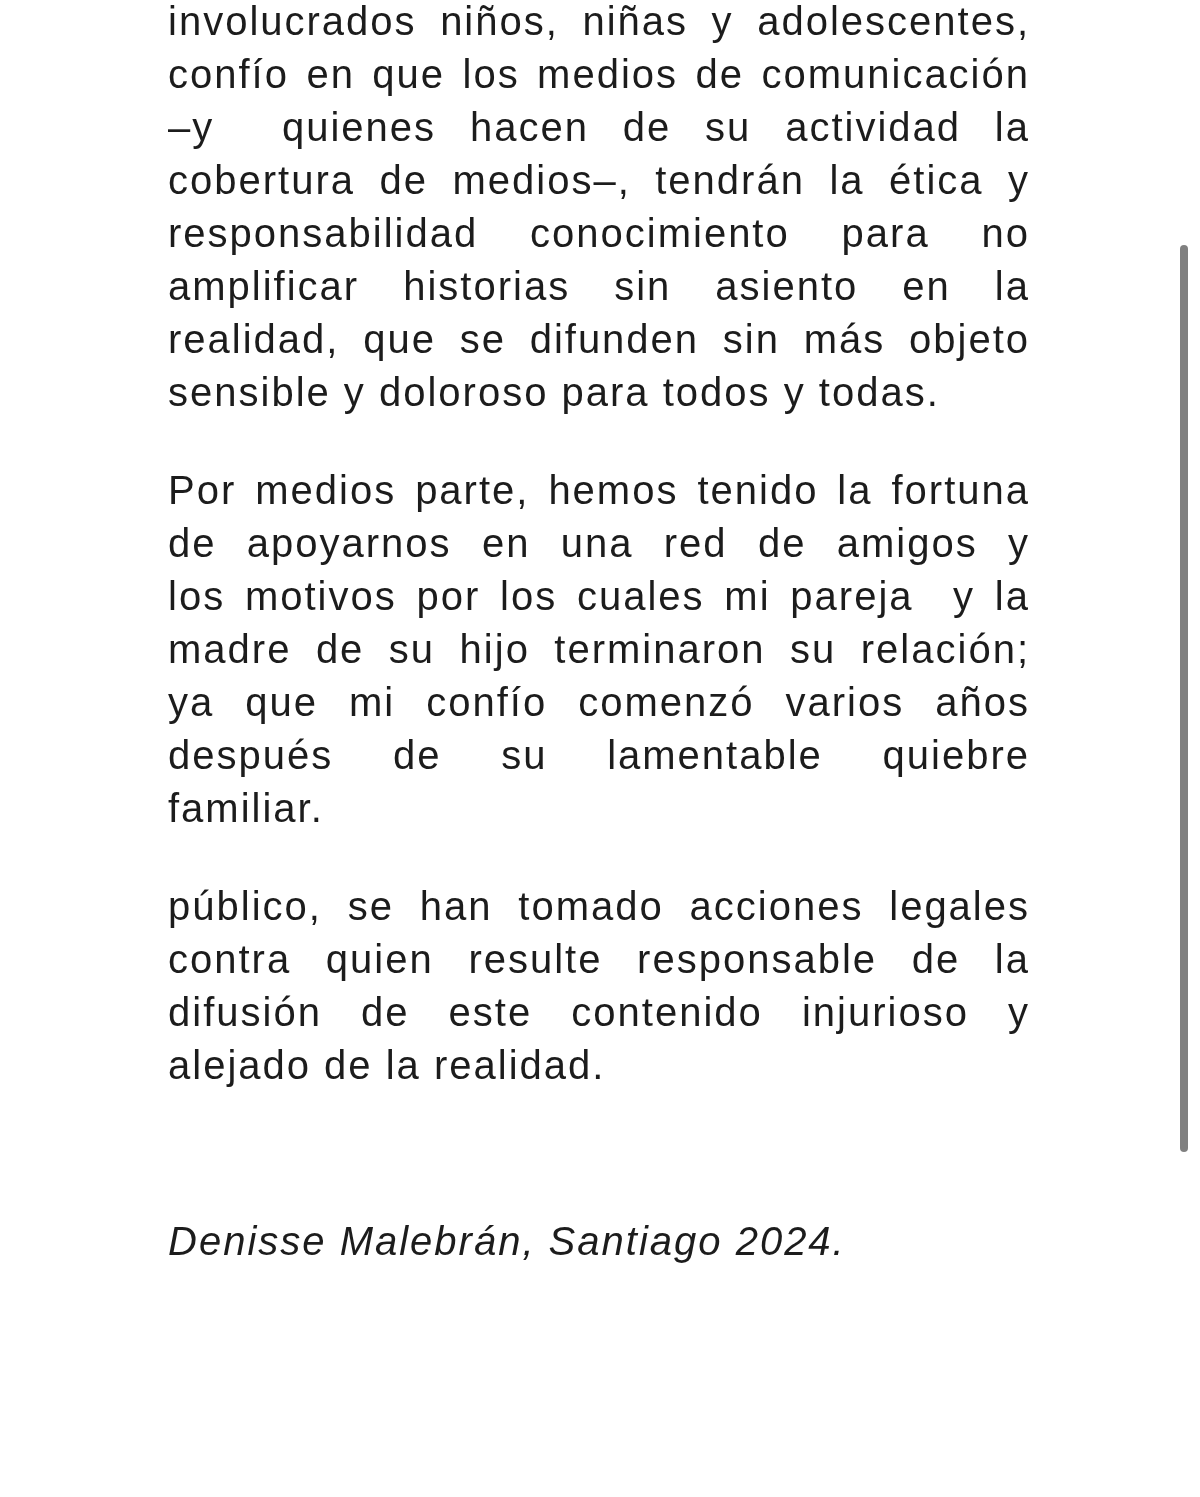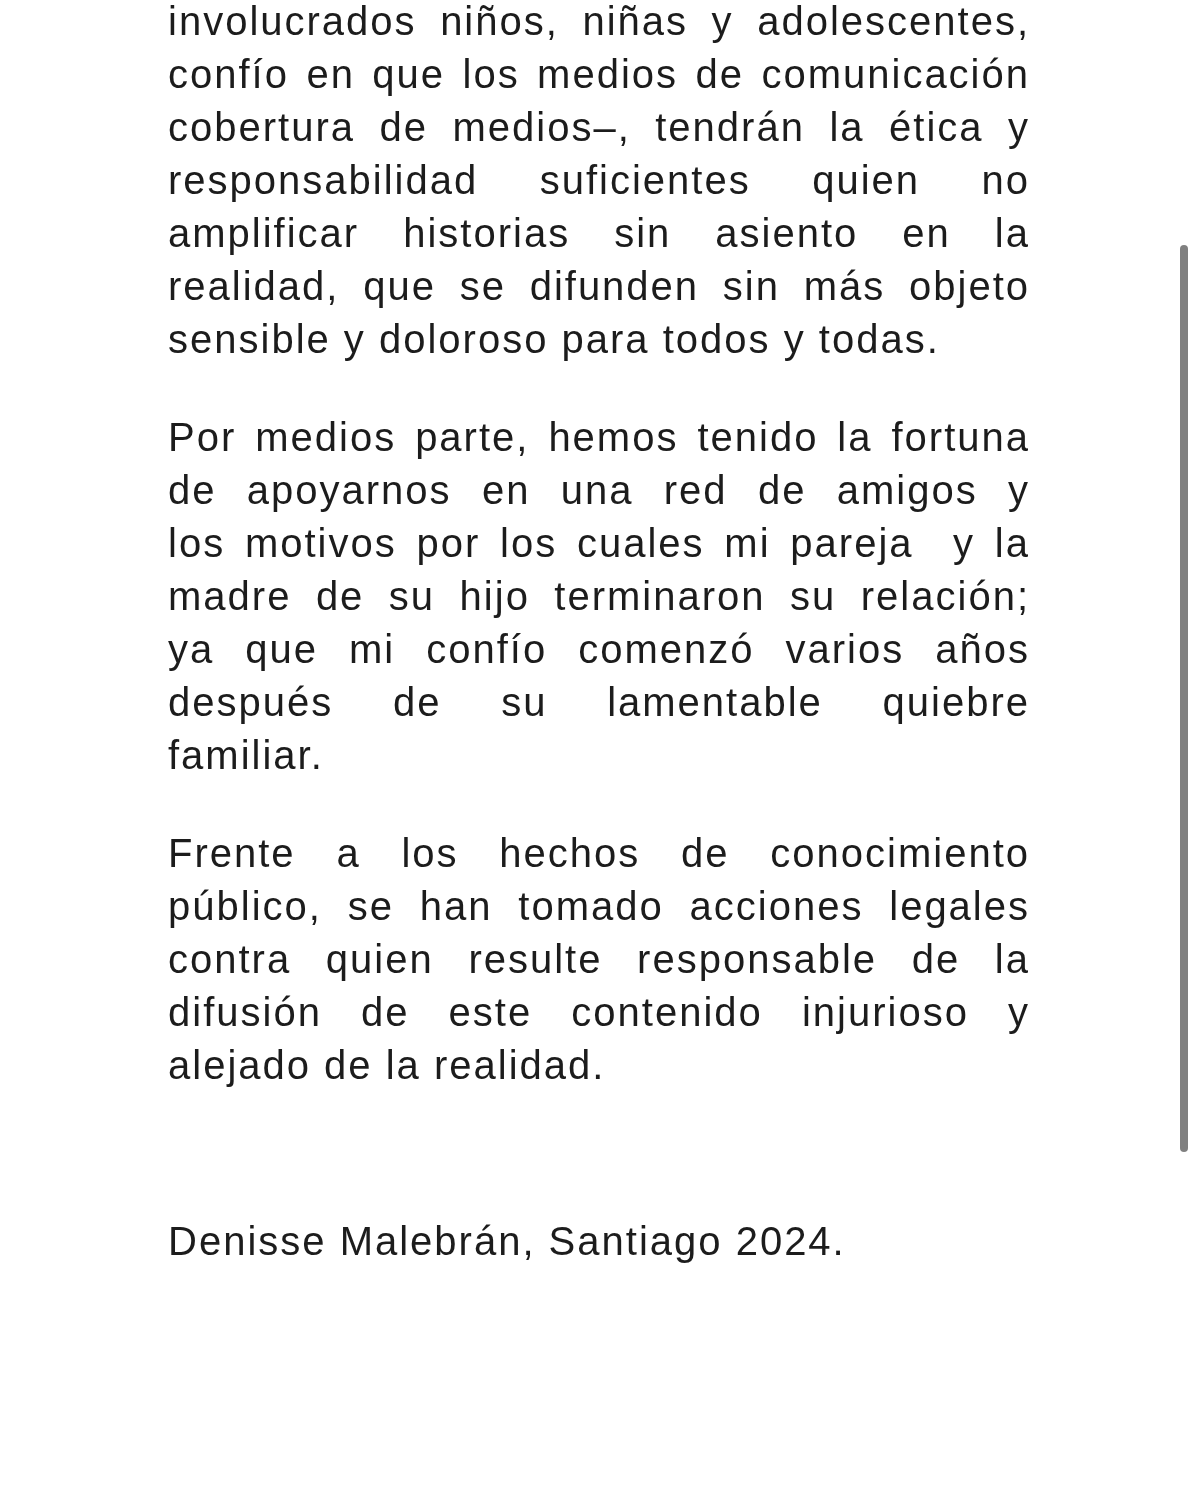--- a/index.html
+++ b/index.html
@@ -32,56 +32,57 @@
     text-align-last: justify;
     white-space: normal;
   }
   .tline.last {
     text-align: right;
     text-align-last: left;
   }
   .signature {
     margin-top: 123px;
     text-align: left;
+    font-style: italic;
   }
   .scrollbar {
     position: absolute;
     left: 1180px;
     top: 245px;
     width: 8px;
     height: 907px;
     border-radius: 4px;
     background: #808080;
   }
 </style>
 </head>
 <body style="background: rgb(255, 255, 255);">
 
 <main class="doc" style="color: rgb(28, 28, 28);">
   <div id="paragraphs">
       <div class="para">
         <div class="tline">involucrados niños, niñas y adolescentes,</div>
         <div class="tline">confío en que los medios de comunicación</div>
+        <div class="tline">–y&nbsp; quienes hacen de su actividad la</div>
         <div class="tline">cobertura de medios–, tendrán la ética y</div>
-        <div class="tline">responsabilidad suficientes quien no</div>
+        <div class="tline">responsabilidad conocimiento para no</div>
         <div class="tline">amplificar historias sin asiento en la</div>
         <div class="tline">realidad, que se difunden sin más objeto</div>
         <div class="tline last">sensible y doloroso para todos y todas.</div>
       </div>
       <div class="para">
         <div class="tline">Por medios parte, hemos tenido la fortuna</div>
         <div class="tline">de apoyarnos en una red de amigos y</div>
         <div class="tline">los motivos por los cuales mi pareja&nbsp; y la</div>
         <div class="tline">madre de su hijo terminaron su relación;</div>
         <div class="tline">ya que mi confío comenzó varios años</div>
         <div class="tline">después de su lamentable quiebre</div>
         <div class="tline last">familiar.</div>
       </div>
       <div class="para">
-        <div class="tline">Frente a los hechos de conocimiento</div>
         <div class="tline">público, se han tomado acciones legales</div>
         <div class="tline">contra quien resulte responsable de la</div>
         <div class="tline">difusión de este contenido injurioso y</div>
         <div class="tline last">alejado de la realidad.</div>
       </div>
     </div>
   <div class="signature">Denisse Malebrán, Santiago 2024.</div>
 </main>
 
 <div class="scrollbar" style="background: rgb(128, 128, 128);"></div>

